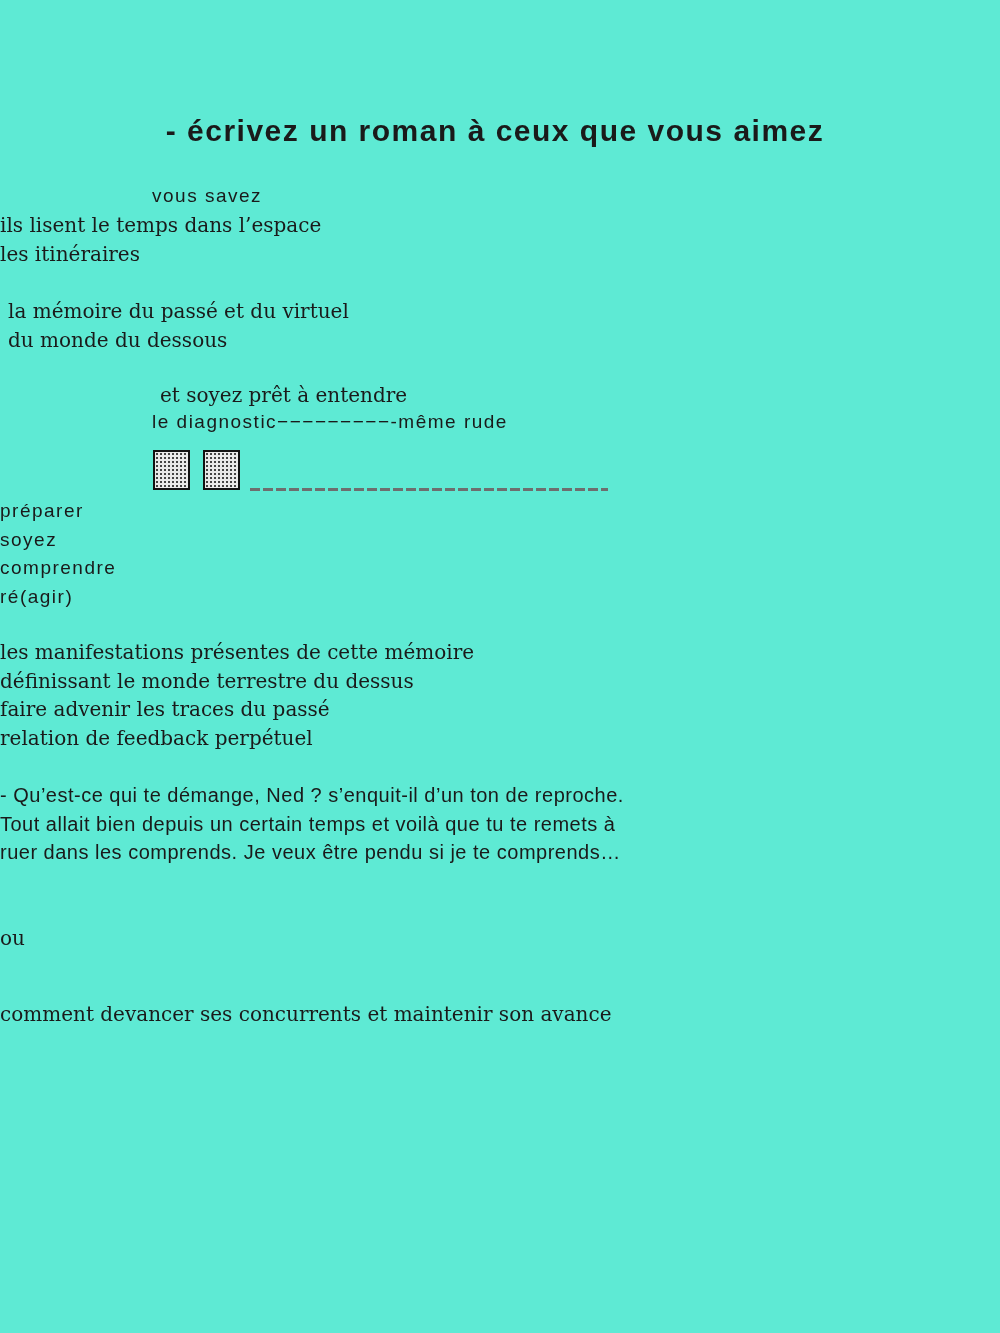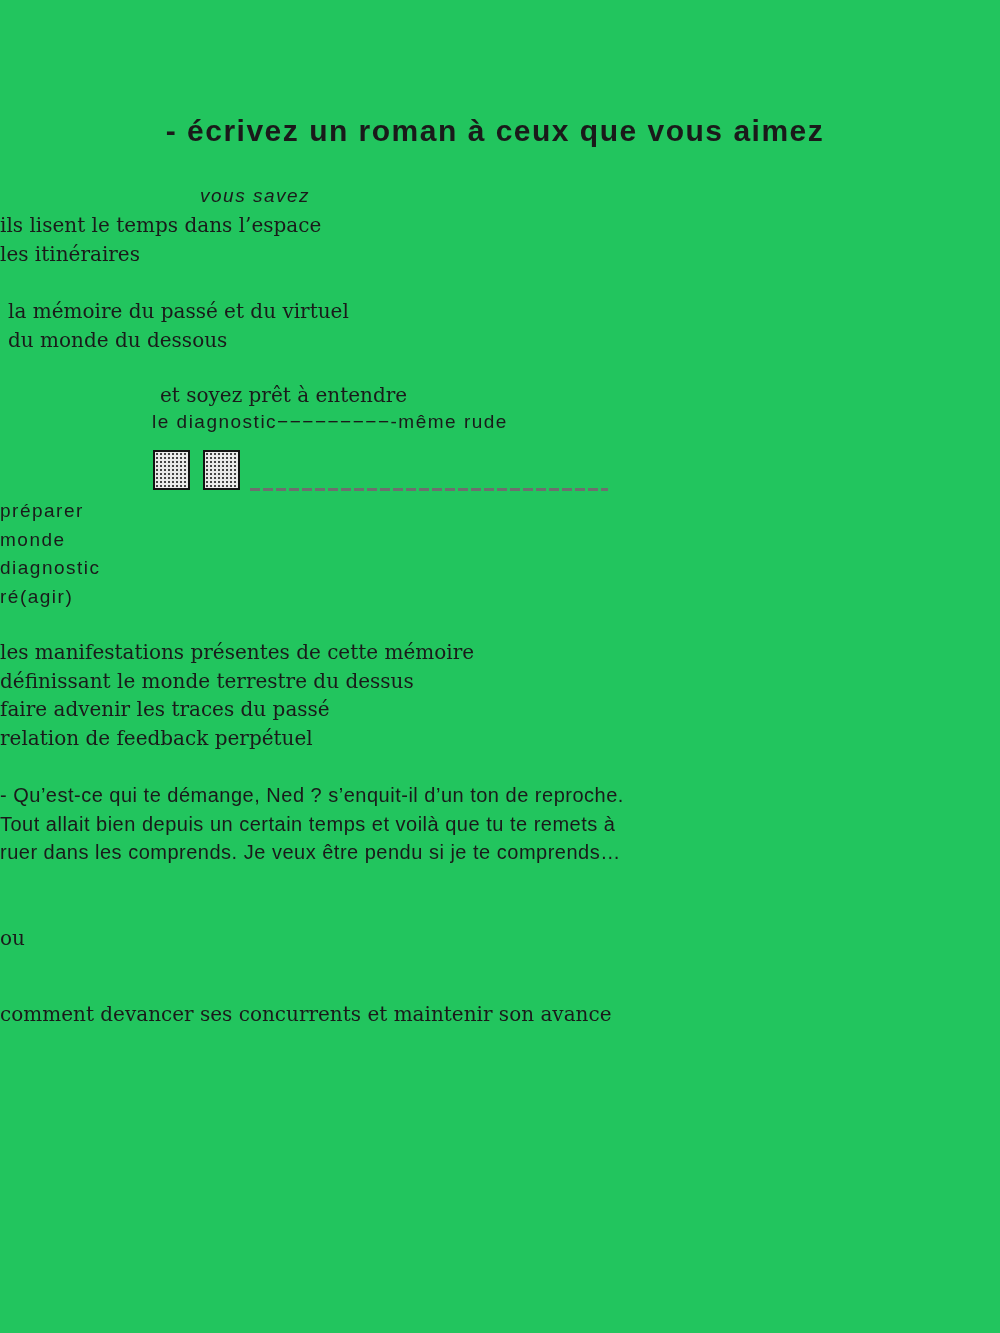--- a/index.html
+++ b/index.html
@@ -4,21 +4,21 @@
 <style>
   html, body {
     margin: 0;
     padding: 0;
     background: #ffffff;
   }
   #page {
     position: relative;
     width: 1000px;
     height: 1333px;
-    background: #22c55e;
+    background: #5eead4;
     color: #1a1a1a;
     overflow: hidden;
   }
   .sans  { font-family: "Liberation Sans", sans-serif; }
   .serif { font-family: "DejaVu Serif", serif; }
 
   .title {
     position: absolute;
     top: 114px;
     left: 0;
@@ -27,23 +27,21 @@
     font-size: 30px;
     font-weight: bold;
     letter-spacing: 1.5px;
     line-height: 34px;
   }
   .lead-in {
     position: absolute;
     top: 185px;
     left: 152px;
     font-size: 19px;
-    font-style: italic;
     letter-spacing: 1.5px;
-    margin-left: 48px;
   }
   .centered-block {
     position: absolute;
     left: 0;
     width: 990px;
     text-align: left;
   }
   .serif-20 { font-size: 20px; line-height: 28.5px; }
   .stanza-space  { top: 211px; line-height: 29px; }
   .stanza-memory { top: 297px; margin-left: 8px; }
@@ -125,22 +123,22 @@
 
   <div class="squares-row">
     <div class="halftone-square"></div>
     <div class="halftone-square"></div>
   </div>
 
   <div class="blank-line"></div>
 
   <div class="centered-block sans verbs">
     <div>préparer</div>
-    <div>monde</div>
-    <div>diagnostic</div>
+    <div>soyez</div>
+    <div>comprendre</div>
     <div>ré(agir)</div>
   </div>
 
   <div class="centered-block serif serif-20 stanza-traces">
     <div>les manifestations présentes de cette mémoire</div>
     <div>définissant le monde terrestre du dessus</div>
     <div>faire advenir les traces du passé</div>
     <div>relation de feedback perpétuel</div>
   </div>
 

